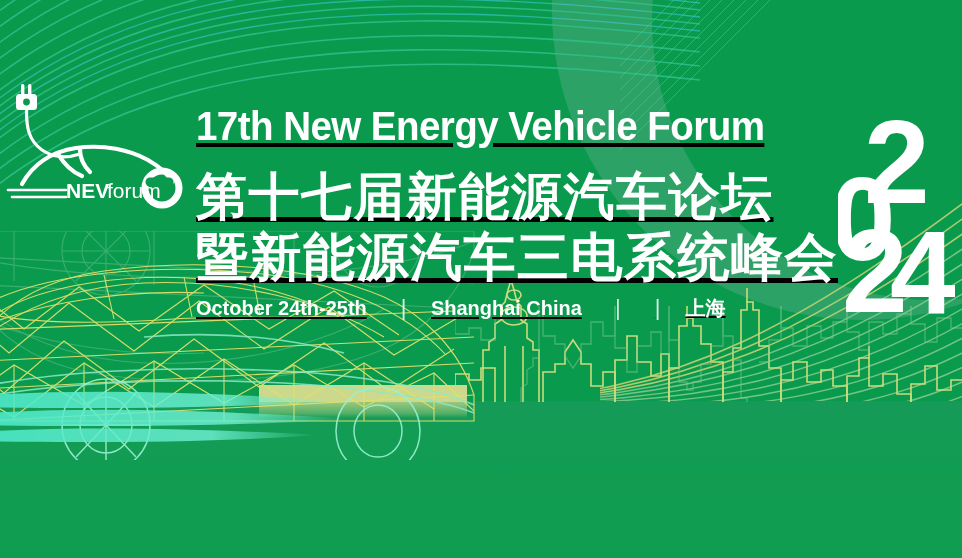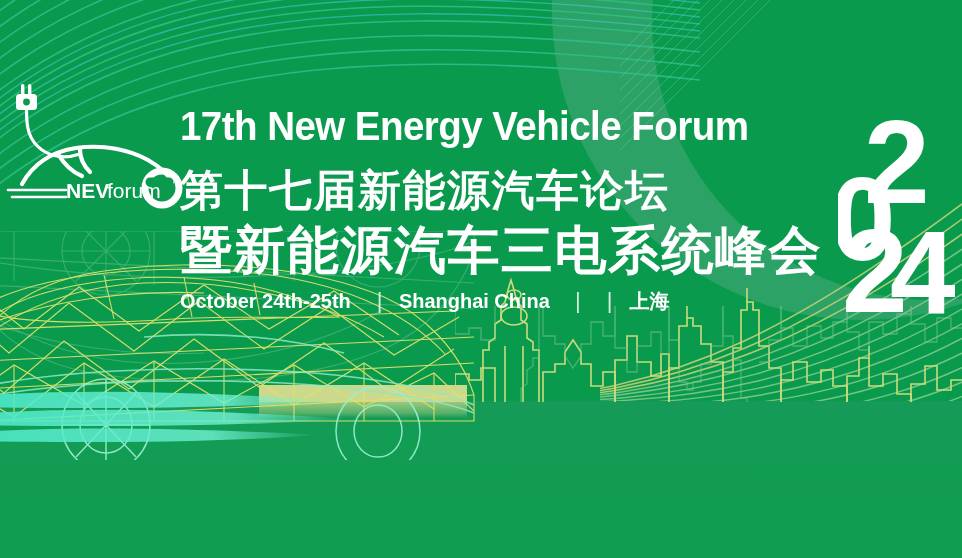--- a/index.html
+++ b/index.html
@@ -94,63 +94,64 @@
   
   .year {
     position:absolute;
     left:838px; top:108px;
     width:124px; height:206px;
   }
 
   
   .textblock {
     position: absolute;
-    left: 180px;
+    left: 196px;
     top: 104px;
     width: 640px;
+    text-decoration: underline;
   }
   .title-en {
     font-family: "Liberation Sans Narrow", "Liberation Sans", sans-serif;
     font-weight: 700;
     font-size: 41px;
     line-height: 44px;
     letter-spacing: -0.6px;
     color: #ffffff;
     transform: scaleX(.94);
     transform-origin: left center;
     white-space: nowrap;
   }
   .title-cn {
     font-family: "DejaVu Sans", "Liberation Sans", sans-serif;
     font-weight: 700;
     color: #ffffff;
     white-space: nowrap;
   }
   .title-cn-1 {
-    font-size: 43px;
+    font-size: 51px;
     line-height: 60px;
     letter-spacing: 1.5px;
-    margin-top: 12px;
+    margin-top: 19px;
   }
   .title-cn-2 {
     font-size: 52px;
     line-height: 60px;
     letter-spacing: 1.5px;
   }
   .dateline {
     margin-top: 9px;
     font-family: "Liberation Sans Narrow", "Liberation Sans", sans-serif;
     font-weight: 700;
     font-size: 21px;
     line-height: 24px;
     color: #ffffff;
     white-space: nowrap;
     display: flex;
     align-items: center;
-    gap: 8px;
+    gap: 16px;
   }
   .dateline .seg { transform: scaleX(.95); transform-origin:left center; display:inline-block; }
   .dateline .seg-cn {
     font-family:"DejaVu Sans","Liberation Sans",sans-serif;
     font-weight:700; font-size:20px; transform:none;
   }
   .dateline .sep {
     display:inline-block;
     margin: 0 9px;
     font-weight: 400;

